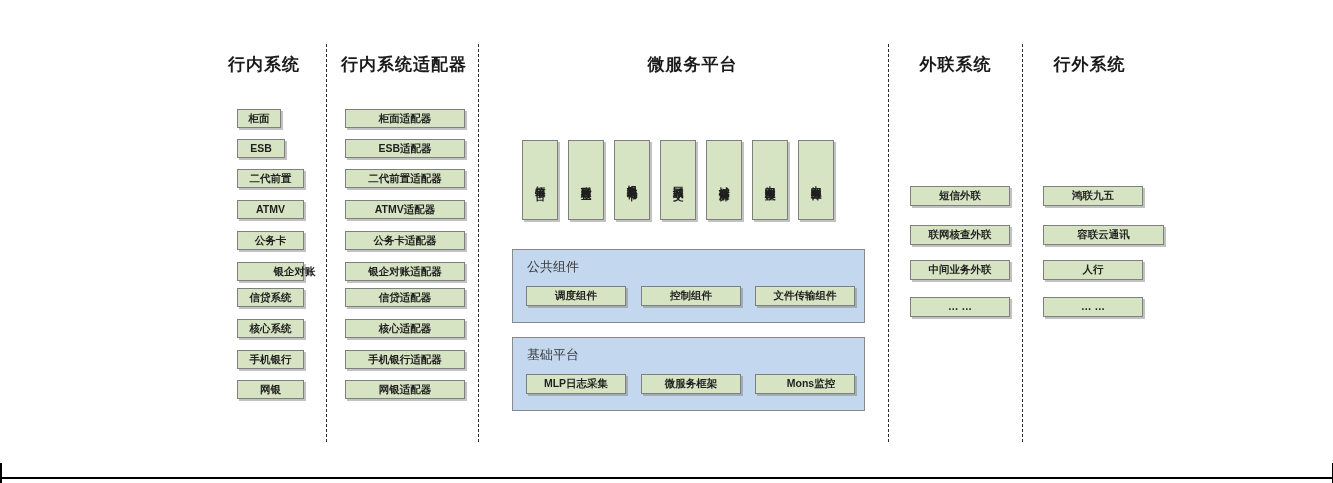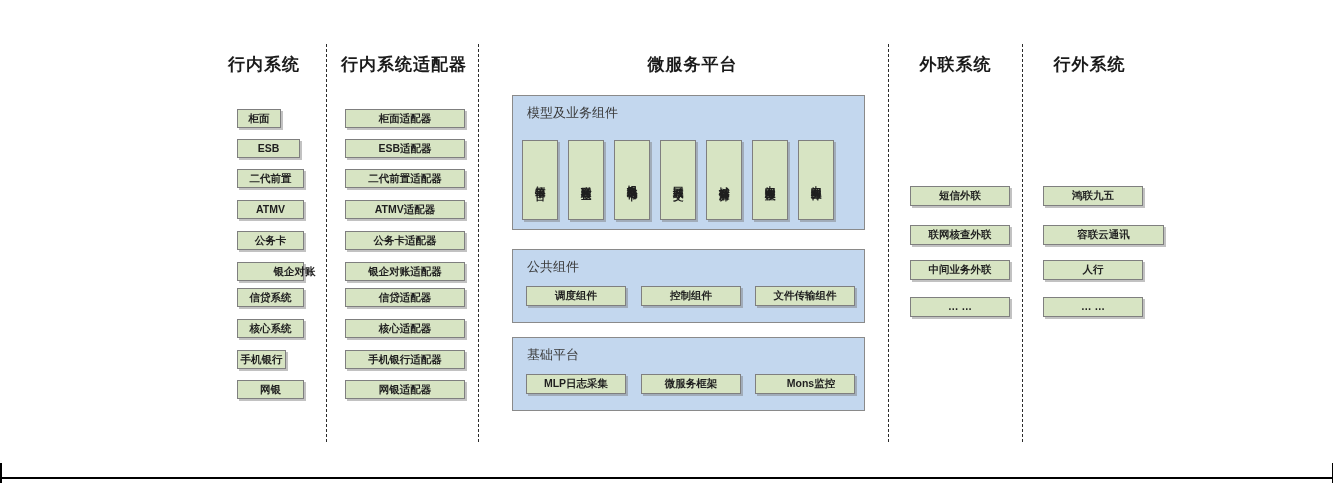--- a/index.html
+++ b/index.html
@@ -122,44 +122,41 @@
   <div class="divider" style="left:888px;"></div>
   <div class="divider" style="left:1022px;"></div>
 
   <div class="col-title" style="left:204px;top:54px;width:120px;">行内系统</div>
   <div class="col-title" style="left:520px;top:54px;width:345px;">微服务平台</div>
   <div class="col-title" style="left:330px;top:54px;width:148px;">行内系统适配器</div>
   <div class="col-title" style="left:893px;top:54px;width:125px;">外联系统</div>
   <div class="col-title" style="left:1027px;top:54px;width:125px;">行外系统</div>
 
   <div class="node" style="left:237px;top:109px;width:44px;height:19px;">柜面</div>
-  <div class="node" style="left:237px;top:139px;width:63px;height:19px;">ESB</div>
+  <div class="node" style="left:237px;top:139px;width:48px;height:19px;">ESB</div>
   <div class="node" style="left:237px;top:169px;width:67px;height:19px;">二代前置</div>
   <div class="node" style="left:237px;top:200px;width:67px;height:19px;">ATMV</div>
   <div class="node" style="left:237px;top:231px;width:67px;height:19px;">公务卡</div>
   <div class="node" style="left:237px;top:262px;width:67px;height:19px;padding-left:48px;">银企对账</div>
   <div class="node" style="left:237px;top:288px;width:67px;height:19px;">信贷系统</div>
   <div class="node" style="left:237px;top:319px;width:67px;height:19px;">核心系统</div>
-  <div class="node" style="left:237px;top:350px;width:49px;height:19px;">手机银行</div>
+  <div class="node" style="left:237px;top:350px;width:67px;height:19px;">手机银行</div>
   <div class="node" style="left:237px;top:380px;width:67px;height:19px;">网银</div>
 
   <div class="node" style="left:345px;top:109px;width:120px;height:19px;">柜面适配器</div>
   <div class="node" style="left:345px;top:139px;width:120px;height:19px;">ESB适配器</div>
   <div class="node" style="left:345px;top:169px;width:120px;height:19px;">二代前置适配器</div>
   <div class="node" style="left:345px;top:200px;width:120px;height:19px;">ATMV适配器</div>
   <div class="node" style="left:345px;top:231px;width:120px;height:19px;">公务卡适配器</div>
   <div class="node" style="left:345px;top:262px;width:120px;height:19px;">银企对账适配器</div>
   <div class="node" style="left:345px;top:288px;width:120px;height:19px;">信贷适配器</div>
   <div class="node" style="left:345px;top:319px;width:120px;height:19px;">核心适配器</div>
   <div class="node" style="left:345px;top:350px;width:120px;height:19px;">手机银行适配器</div>
   <div class="node" style="left:345px;top:380px;width:120px;height:19px;">网银适配器</div>
 
-  <div class="panel" style="left:512px;top:95px;width:353px;height:135px;">
-    <div class="panel-title">模型及业务组件</div>
-  </div>
   <div class="node vert" style="left:522px;top:140px;width:36px;height:80px;">短信平台</div>
   <div class="node vert" style="left:568px;top:140px;width:36px;height:80px;">联网核查</div>
   <div class="node vert" style="left:614px;top:140px;width:36px;height:80px;">银联及银行卡</div>
   <div class="node vert" style="left:660px;top:140px;width:36px;height:80px;">同城票交</div>
   <div class="node vert" style="left:706px;top:140px;width:36px;height:80px;">城商行清算</div>
   <div class="node vert" style="left:752px;top:140px;width:36px;height:80px;">中间业务模型</div>
   <div class="node vert" style="left:798px;top:140px;width:36px;height:80px;">中间业务组件</div>
 
   <div class="panel" style="left:512px;top:249px;width:353px;height:74px;">
     <div class="panel-title">公共组件</div>

